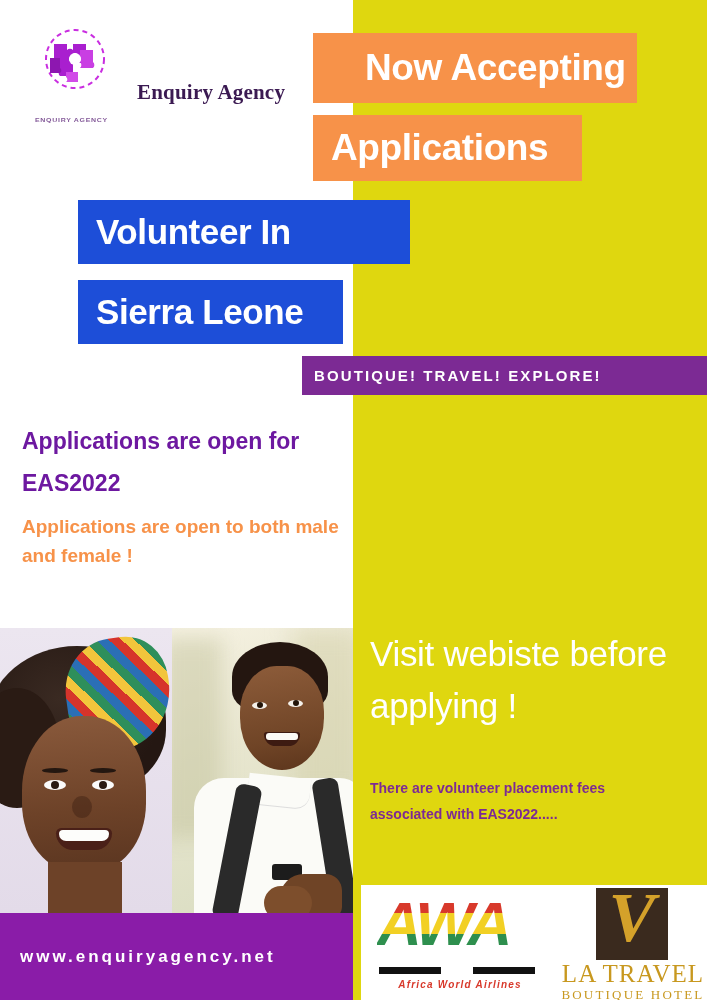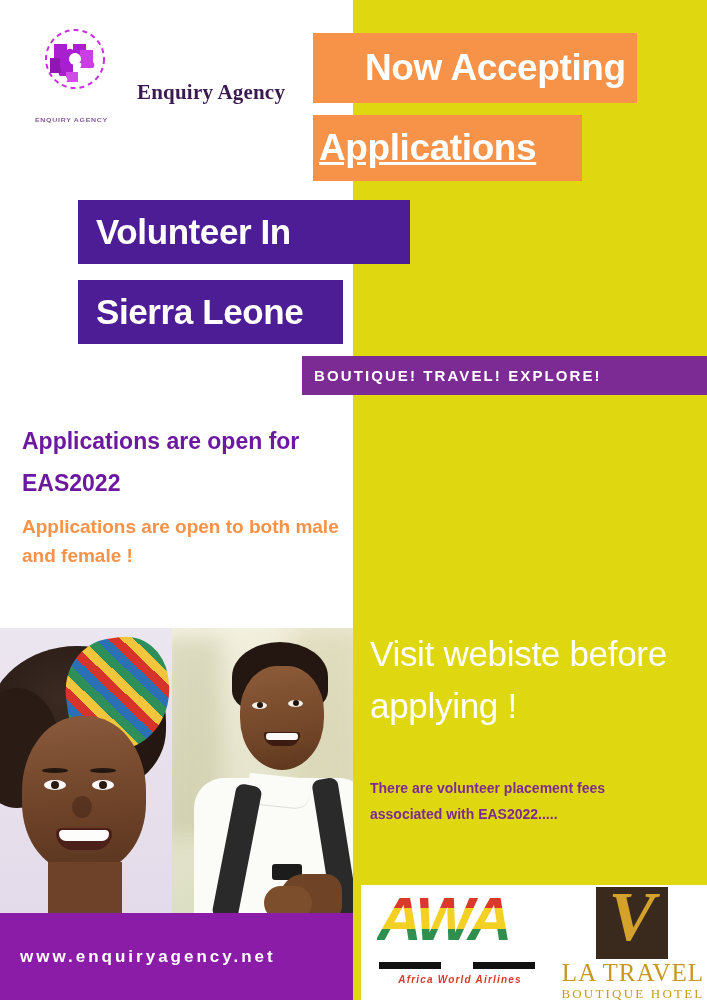--- a/index.html
+++ b/index.html
@@ -15,26 +15,26 @@
   .logo-mark{position:absolute;left:5px;top:0;width:74px;height:62px;}
   .logo-caption{position:absolute;left:2px;top:88px;font-size:7px;letter-spacing:.7px;
     color:#6d3b86;font-weight:700;transform:scaleY(.85);opacity:.85;}
   .logo-name{position:absolute;left:104px;top:52px;font-family:"Liberation Serif",serif;
     font-weight:700;font-size:21px;color:#3b1a52;letter-spacing:.2px;}
 
   
   .band{position:absolute;display:flex;align-items:center;}
   .band span{color:#ffffff;font-weight:700;letter-spacing:-.4px;}
   .band-orange{background:#f79249;}
-  .band-magenta{background:#4c1d95;}
+  .band-magenta{background:#1d4ed8;}
 
   #b-now{left:313px;top:33px;width:324px;height:70px;}
   #b-now span{font-size:37px;padding-left:18px;margin-left:34px;}
   #b-apps{left:313px;top:115px;width:269px;height:66px;}
-  #b-apps span{font-size:37px;padding-left:6px;text-decoration:underline;}
+  #b-apps span{font-size:37px;padding-left:18px;}
   #b-vol{left:78px;top:200px;width:332px;height:64px;}
   #b-vol span{font-size:35px;padding-left:18px;}
   #b-sierra{left:78px;top:280px;width:265px;height:64px;}
   #b-sierra span{font-size:35px;padding-left:18px;}
 
   
   #ribbon{position:absolute;left:302px;top:356px;width:405px;height:39px;background:#7c2a94;
     display:flex;align-items:center;}
   #ribbon span{color:#fff;font-weight:700;font-size:15px;letter-spacing:2.1px;padding-left:12px;}
 
@@ -114,21 +114,21 @@
   .m-hand2{position:absolute;left:92px;top:258px;width:48px;height:34px;border-radius:20px;
     background:#7d4e2c;}
 
   
   #footer{position:absolute;left:0;top:913px;width:353px;height:87px;background:#8a1ca8;
     display:flex;align-items:center;}
   #footer span{color:#fff;font-weight:700;font-size:17px;letter-spacing:3px;padding-left:20px;}
 
   
   #sponsors{position:absolute;left:361px;top:885px;width:346px;height:115px;background:#ffffff;
-    display:flex;align-items:center;}
+    display:flex;align-items:flex-end;}
 
   #awa{position:relative;width:176px;height:105px;margin-left:8px;}
   .awa-text-shell{position:absolute;left:8px;top:4px;width:162px;height:62px;overflow:hidden;}
   .awa-glyph{position:absolute;left:0;top:-6px;width:162px;font-size:62px;font-weight:700;
     font-style:italic;font-family:"Liberation Sans",sans-serif;letter-spacing:-3px;
     background:linear-gradient(#d8392b 0 32%,#f2d024 32% 66%,#2e8f4e 66% 100%);
     -webkit-background-clip:text;background-clip:text;color:transparent;line-height:62px;}
   .awa-bar{position:absolute;top:72px;height:7px;background:#111;}
   #awa-bar-l{left:10px;width:62px;}
   #awa-bar-r{left:104px;width:62px;}

